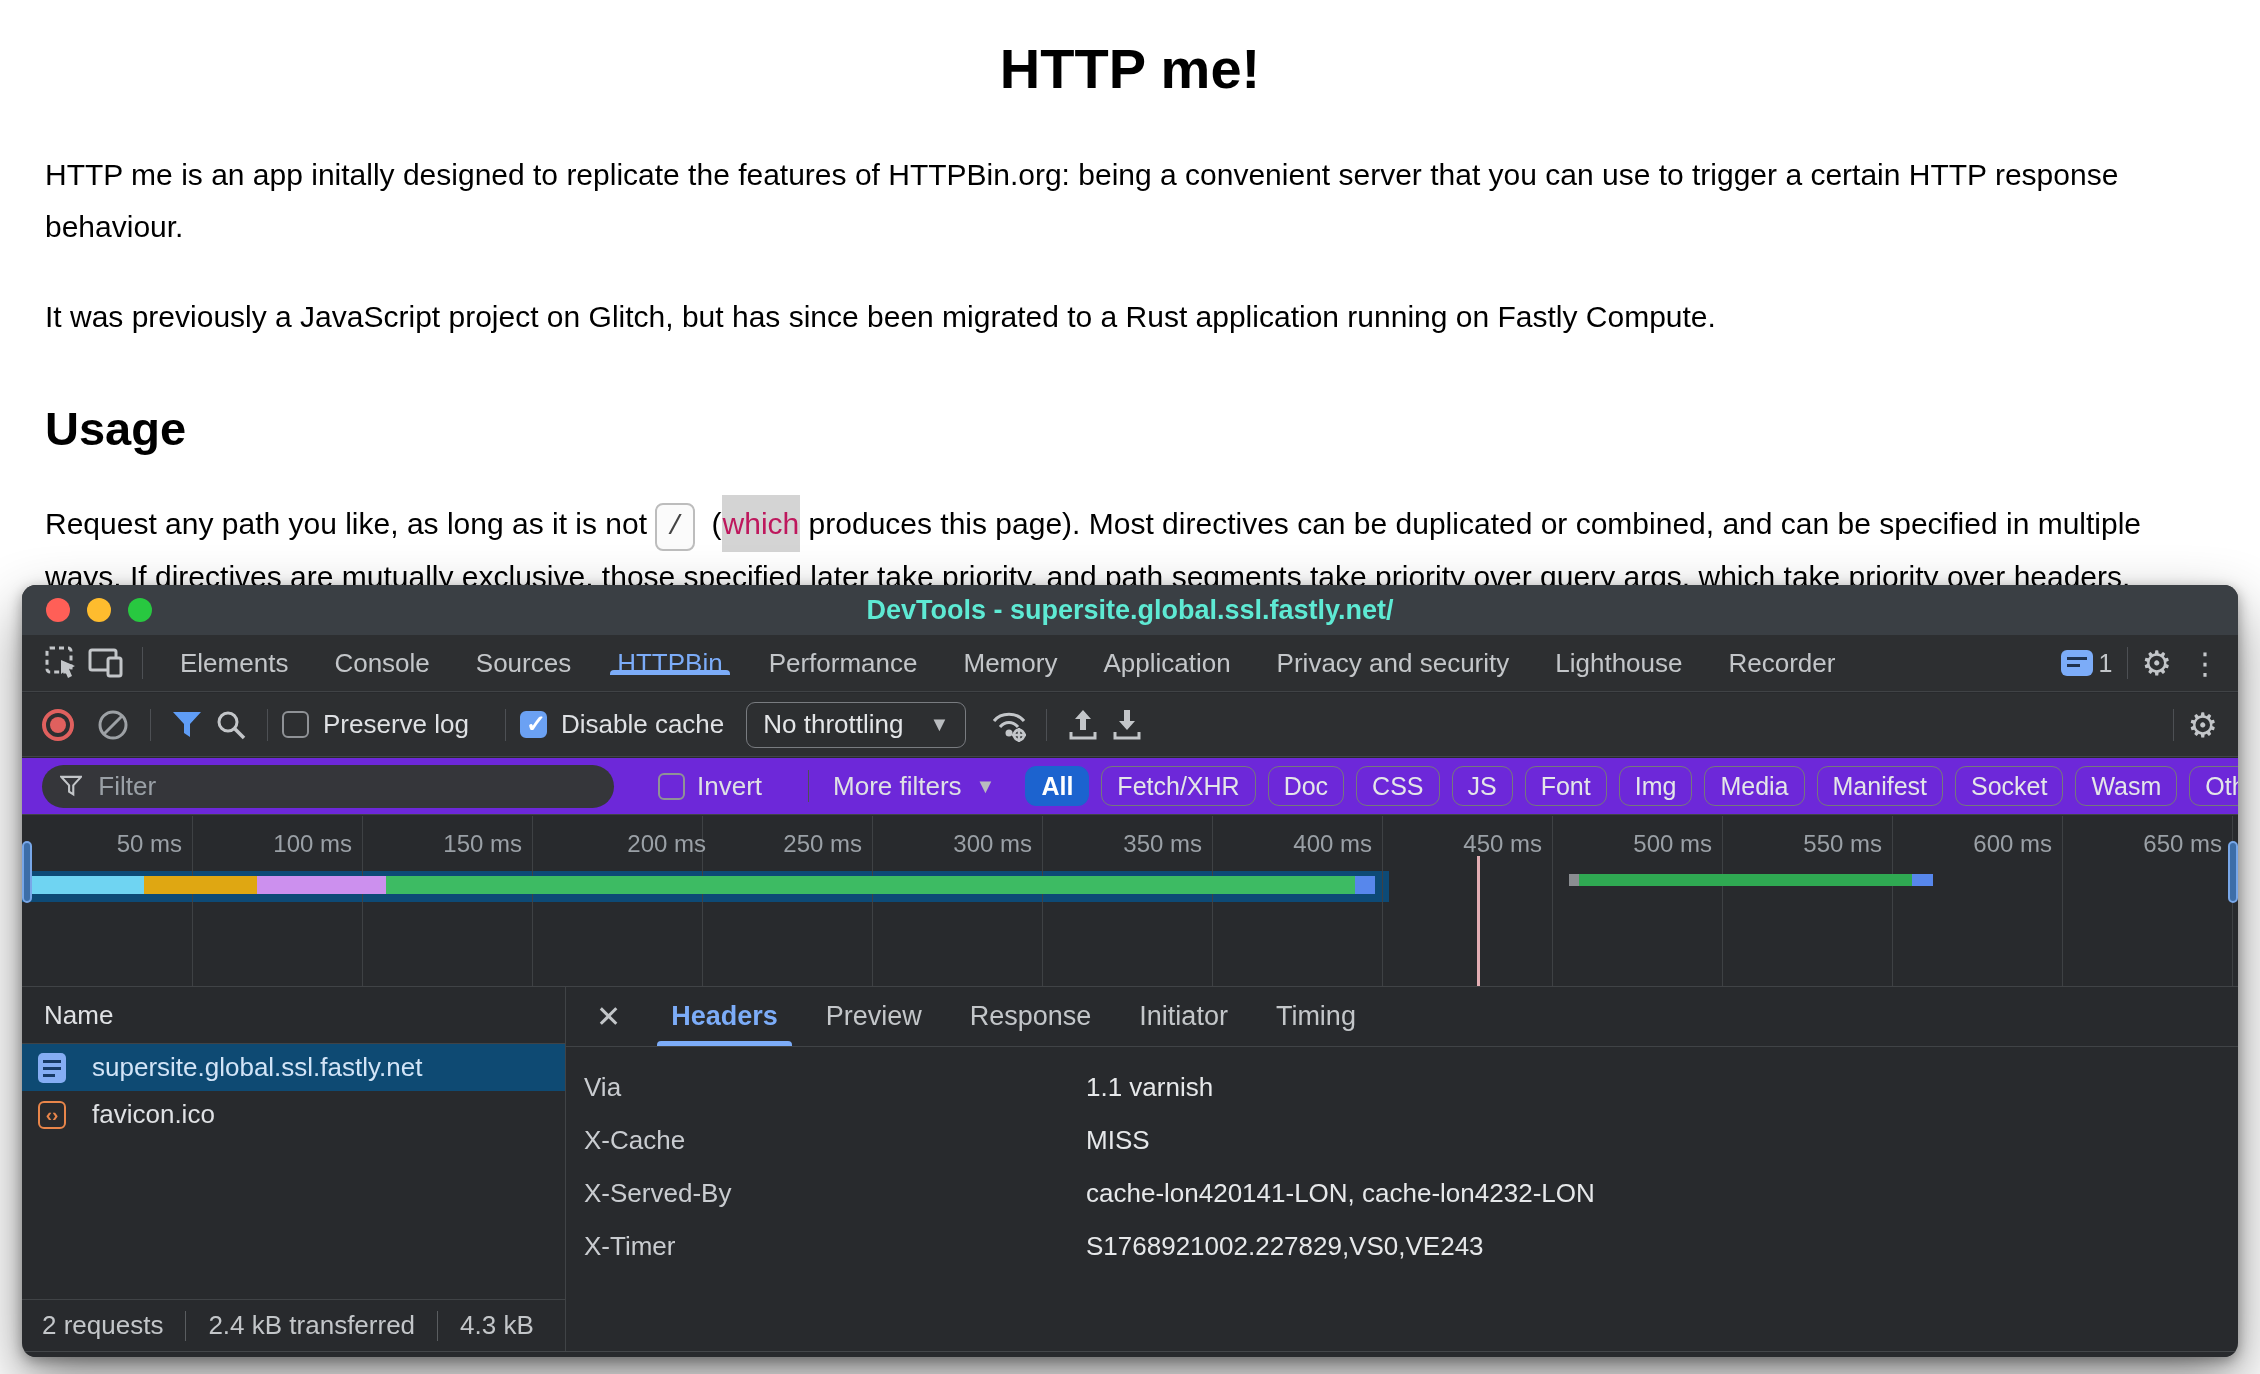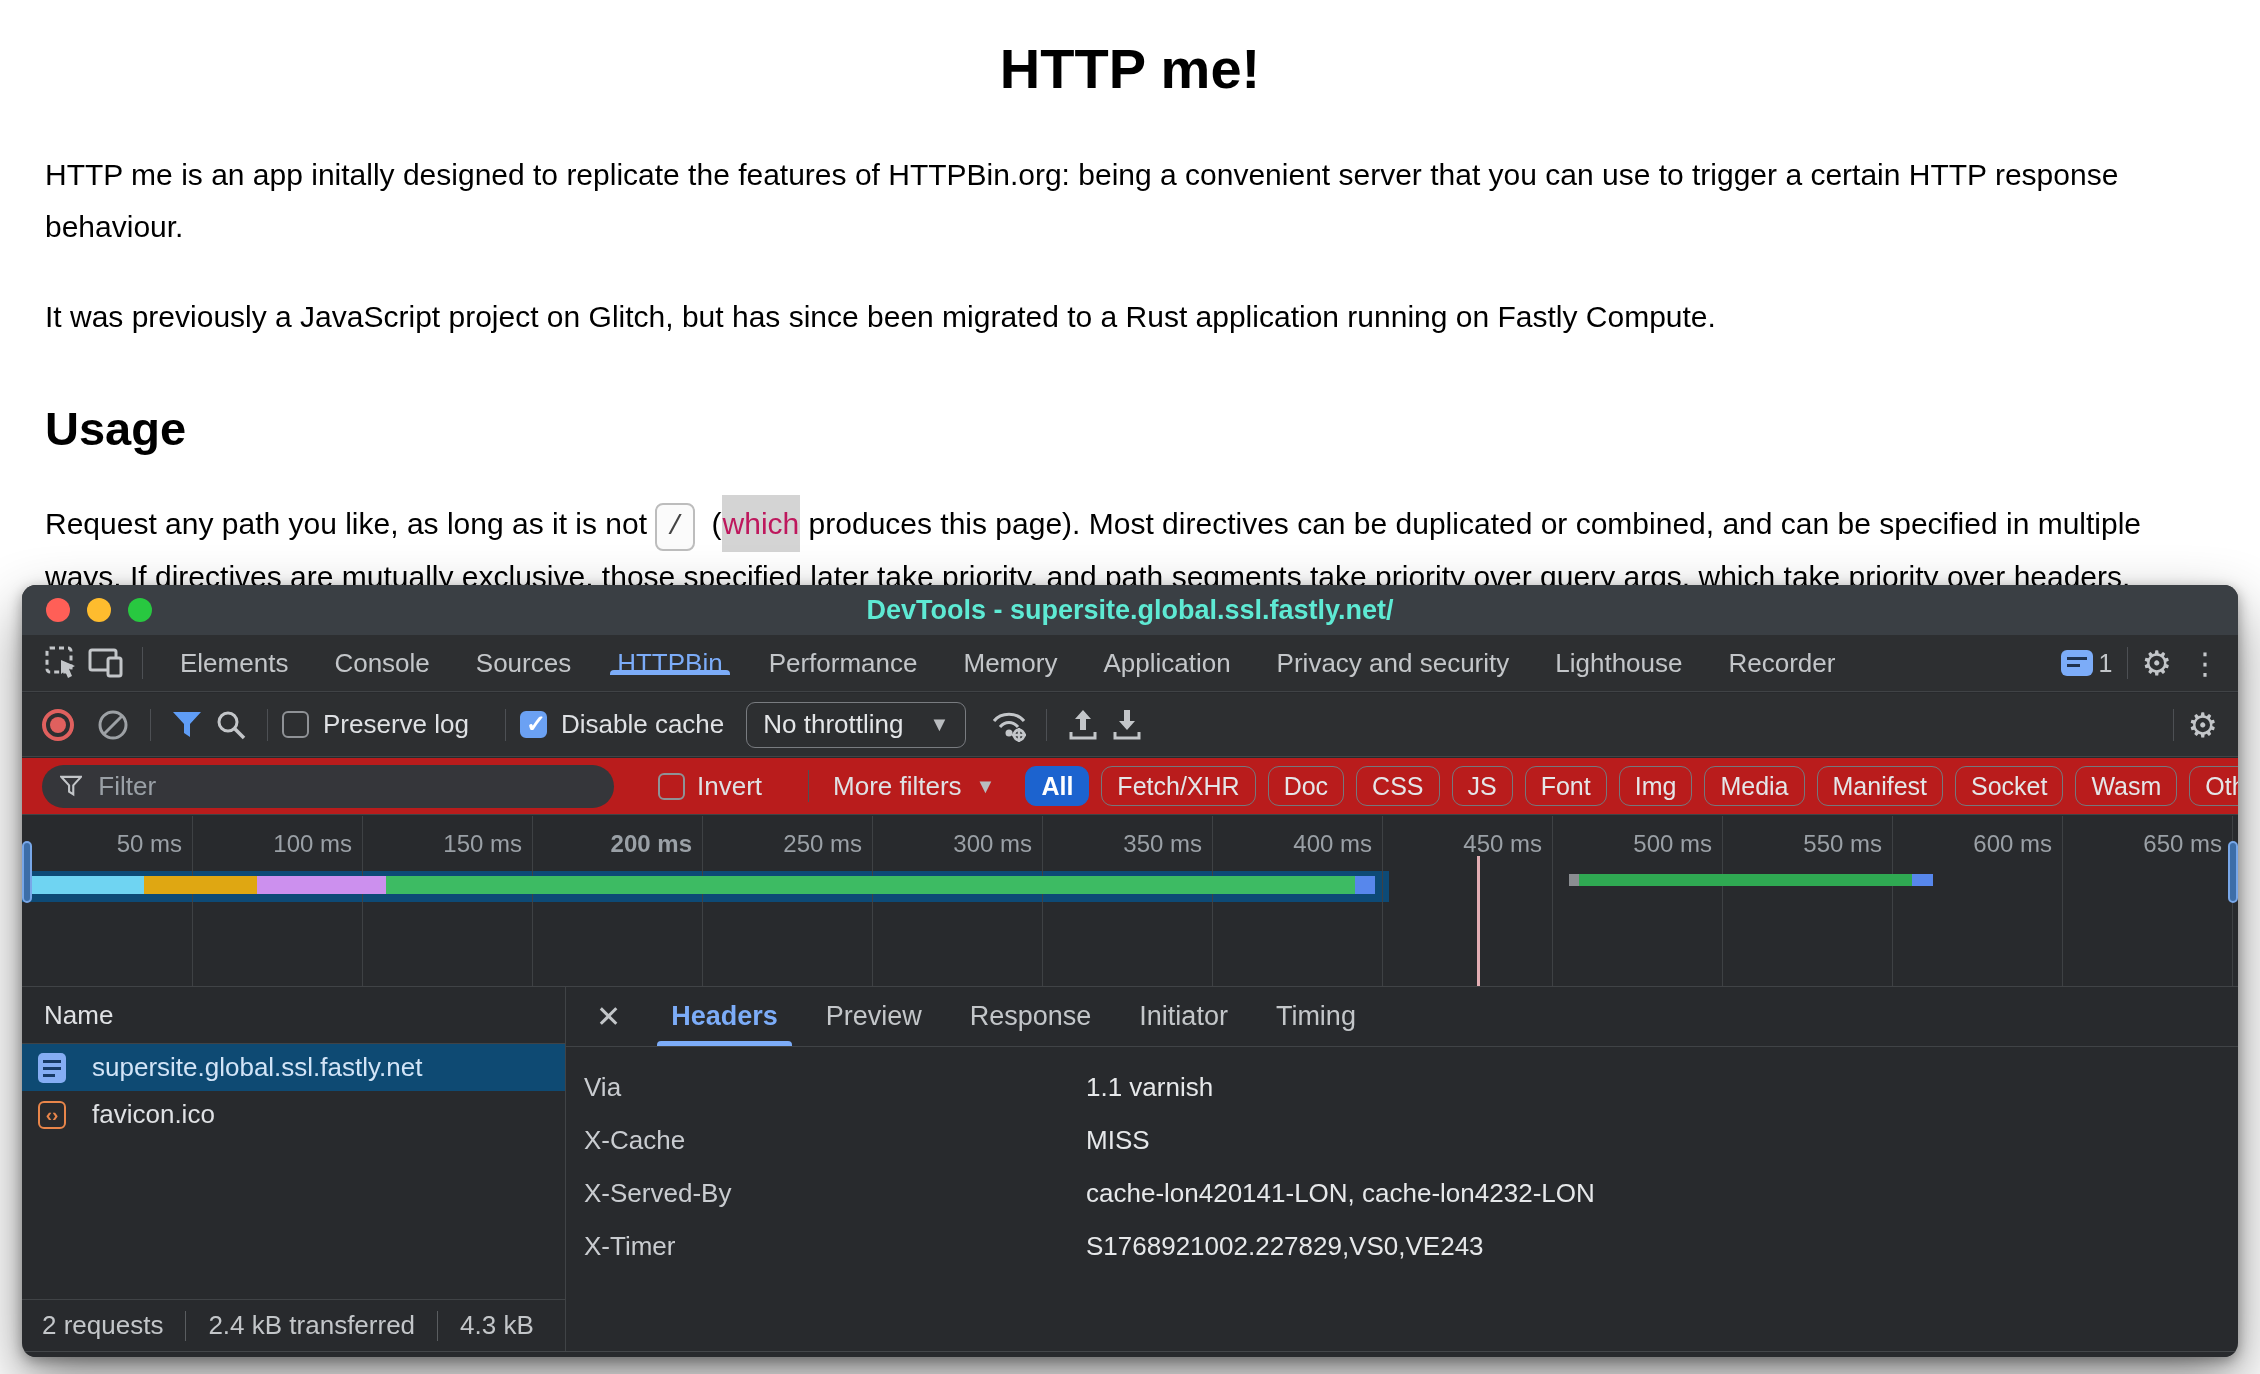--- a/index.html
+++ b/index.html
@@ -76,21 +76,21 @@
   .chk.checked::after { content:"✓"; position:absolute; left:4px; top:-3px; color:#fff; font-size:24px; font-weight:bold; }
   .tb-label { color:#dfe1e4; white-space:nowrap; margin-right:22px; }
   .throttle {
     height:46px; border:1.5px solid #797c80; border-radius:9px; display:flex; align-items:center;
     padding:0 16px; gap:26px; margin-right:22px; color:#e4e6e8; white-space:nowrap;
   }
   .caret { color:#b9bcbf; font-size:20px; }
 
   .dt-filterrow {
     position:absolute; top:173px; left:0; right:0; height:57px;
-    background:#b91c1c; border-bottom:1px solid #404346;
+    background:#6d28d9; border-bottom:1px solid #404346;
     display:flex; align-items:center; padding:0 20px;
   }
   .filter-pill {
     width:572px; height:43px; background:#35363a; border-radius:22px;
     display:flex; align-items:center; padding:0 18px; gap:14px; flex:none; margin-right:44px;
   }
   .filter-pill input {
     background:transparent; border:none; outline:none; color:#e4e6e8;
     font-size:26px; font-family:"Liberation Sans", sans-serif; width:100%;
   }
@@ -295,21 +295,21 @@
     <div class="load-line" id="load-line" style="left: 1455.2px;"></div>
     <div class="ov-handle" style="left:0"></div>
     <div class="ov-handle" style="right:0"></div>
   <div class="gridline" style="left: 170px;"></div>
       <span class="tick-label" style="left: 160px;">50 ms</span>
       <div class="gridline" style="left: 340px;"></div>
       <span class="tick-label" style="left: 330px;">100 ms</span>
       <div class="gridline" style="left: 510px;"></div>
       <span class="tick-label" style="left: 500px;">150 ms</span>
       <div class="gridline" style="left: 680px;"></div>
-      <span class="tick-label" style="left: 670px; font-weight: bold;">200 ms</span>
+      <span class="tick-label" style="left: 684px;">200 ms</span>
       <div class="gridline" style="left: 850px;"></div>
       <span class="tick-label" style="left: 840px;">250 ms</span>
       <div class="gridline" style="left: 1020px;"></div>
       <span class="tick-label" style="left: 1010px;">300 ms</span>
       <div class="gridline" style="left: 1190px;"></div>
       <span class="tick-label" style="left: 1180px;">350 ms</span>
       <div class="gridline" style="left: 1360px;"></div>
       <span class="tick-label" style="left: 1350px;">400 ms</span>
       <div class="gridline" style="left: 1530px;"></div>
       <span class="tick-label" style="left: 1520px;">450 ms</span>

